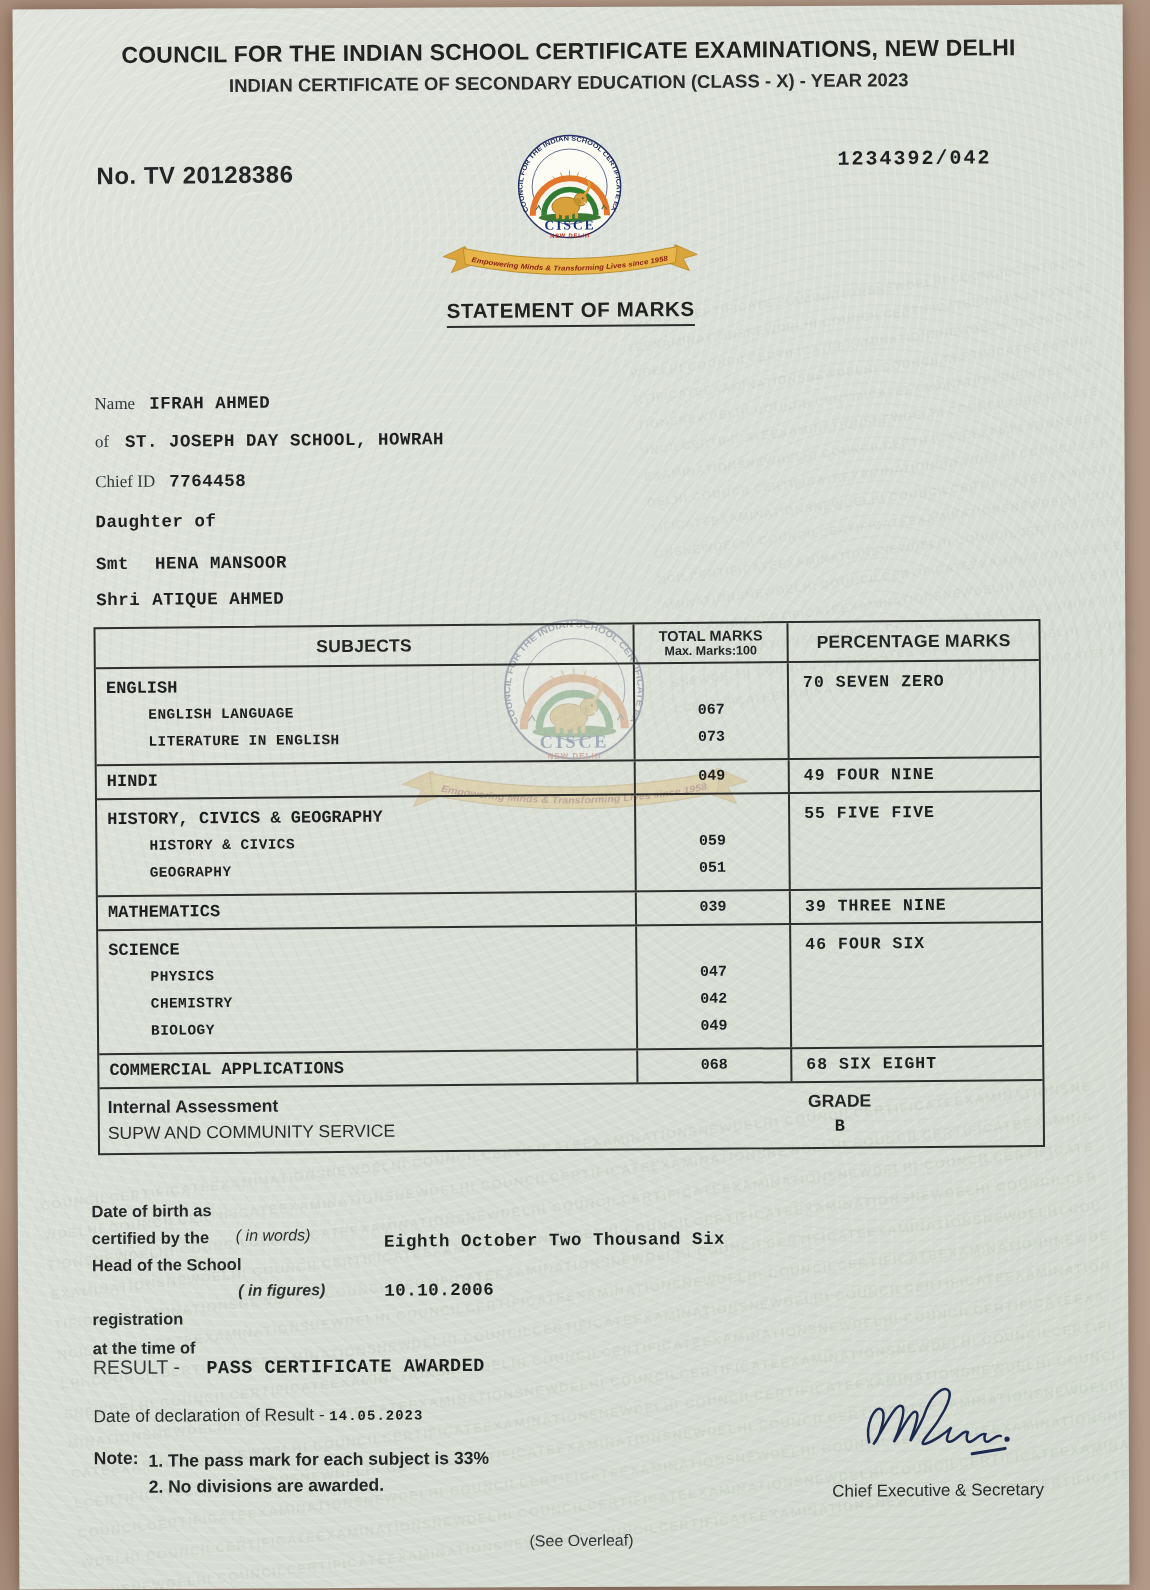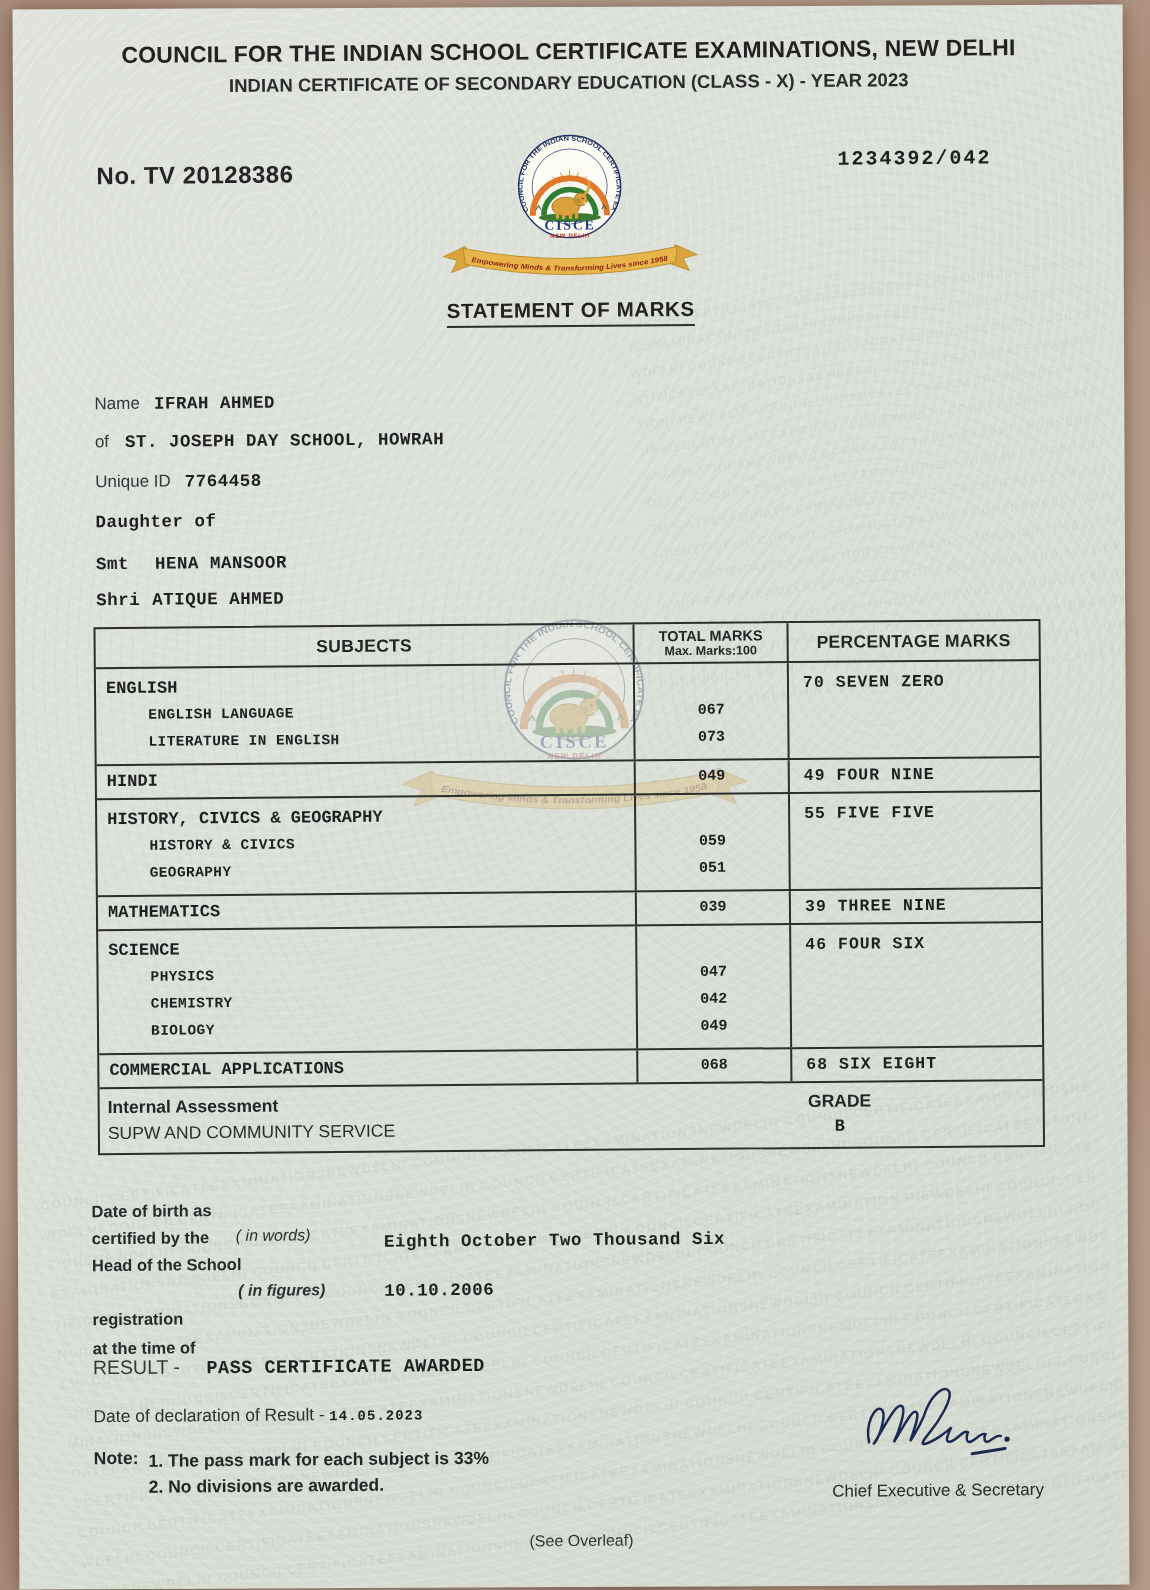--- a/index.html
+++ b/index.html
@@ -45,21 +45,21 @@
   .logo-wrap { left:440px; top:128px; width:270px; height:168px; }
   .logo-wrap svg { width:100%; height:100%; }
   .wm-wrap { left:392px; top:610px; width:366px; height:228px; opacity:.30; filter:saturate(.85); }
   .wm-wrap svg { width:100%; height:100%; }
 
   .doc-title { top:298px; }
   .doc-title span { display:inline-block; font-size:20.5px; font-weight:700; letter-spacing:.6px;
     border-bottom:2px solid #2c2e2f; padding-bottom:3px; color:#222; }
 
   .field { position:absolute; display:flex; align-items:baseline; }
-  .field .lab { font-size:17px; color:#33363a; }
+  .field .lab { font-size:17px; color:#33363a;font-family:Liberation Serif, serif; }
   .field .val { font-size:17.5px; letter-spacing:.5px; }
 
   
   .mtable { position:absolute; left:95px; top:623px; width:947px; border:2px solid #2c2d2d; }
   .thead { display:grid; grid-template-columns:537px 156px 1fr; }
   .thead > div { padding:4px 0; }
   .th-sub { display:flex; align-items:center; justify-content:center; font-size:17.5px; font-weight:700; letter-spacing:.3px; }
   .th-tot { border-left:2px solid #2c2d2d; border-right:2px solid #2c2d2d; text-align:center; }
   .th-tot .l1 { font-size:14.5px; font-weight:700; }
   .th-tot .l2 { font-size:12.5px; font-weight:700; }
@@ -202,21 +202,21 @@
 
     <div class="field" style="left:98px; top:390px;">
       <span class="lab">Name</span>
       <span class="val mono" style="margin-left:14px;">IFRAH AHMED</span>
     </div>
     <div class="field" style="left:98px; top:428px;">
       <span class="lab">of</span>
       <span class="val mono" style="margin-left:16px;">ST. JOSEPH DAY SCHOOL, HOWRAH</span>
     </div>
     <div class="field" style="left:98px; top:468px;">
-      <span class="lab">Unique ID</span>
+      <span class="lab">Chief ID</span>
       <span class="val mono" style="margin-left:14px;">7764458</span>
     </div>
     <div class="field" style="left:98px; top:508px;">
       <span class="val mono">Daughter of</span>
     </div>
     <div class="field" style="left:98px; top:550px;">
       <span class="val mono">Smt</span>
       <span class="val mono" style="margin-left:26px;">HENA MANSOOR</span>
     </div>
     <div class="field" style="left:98px; top:586px;">

